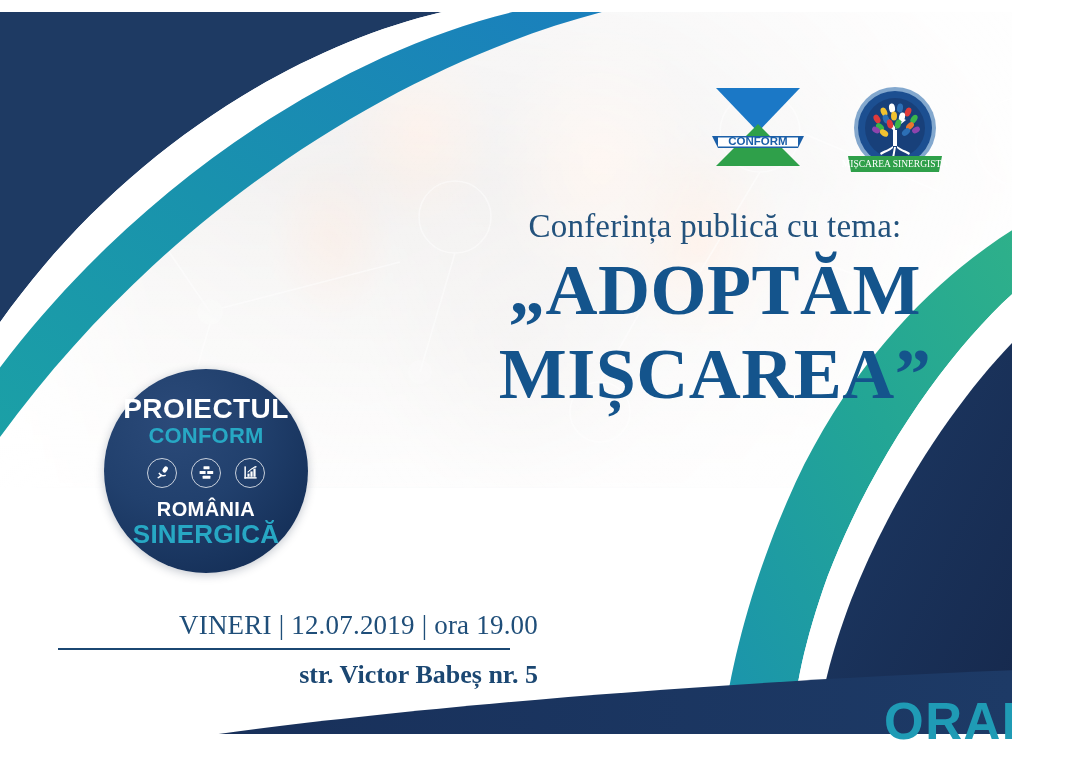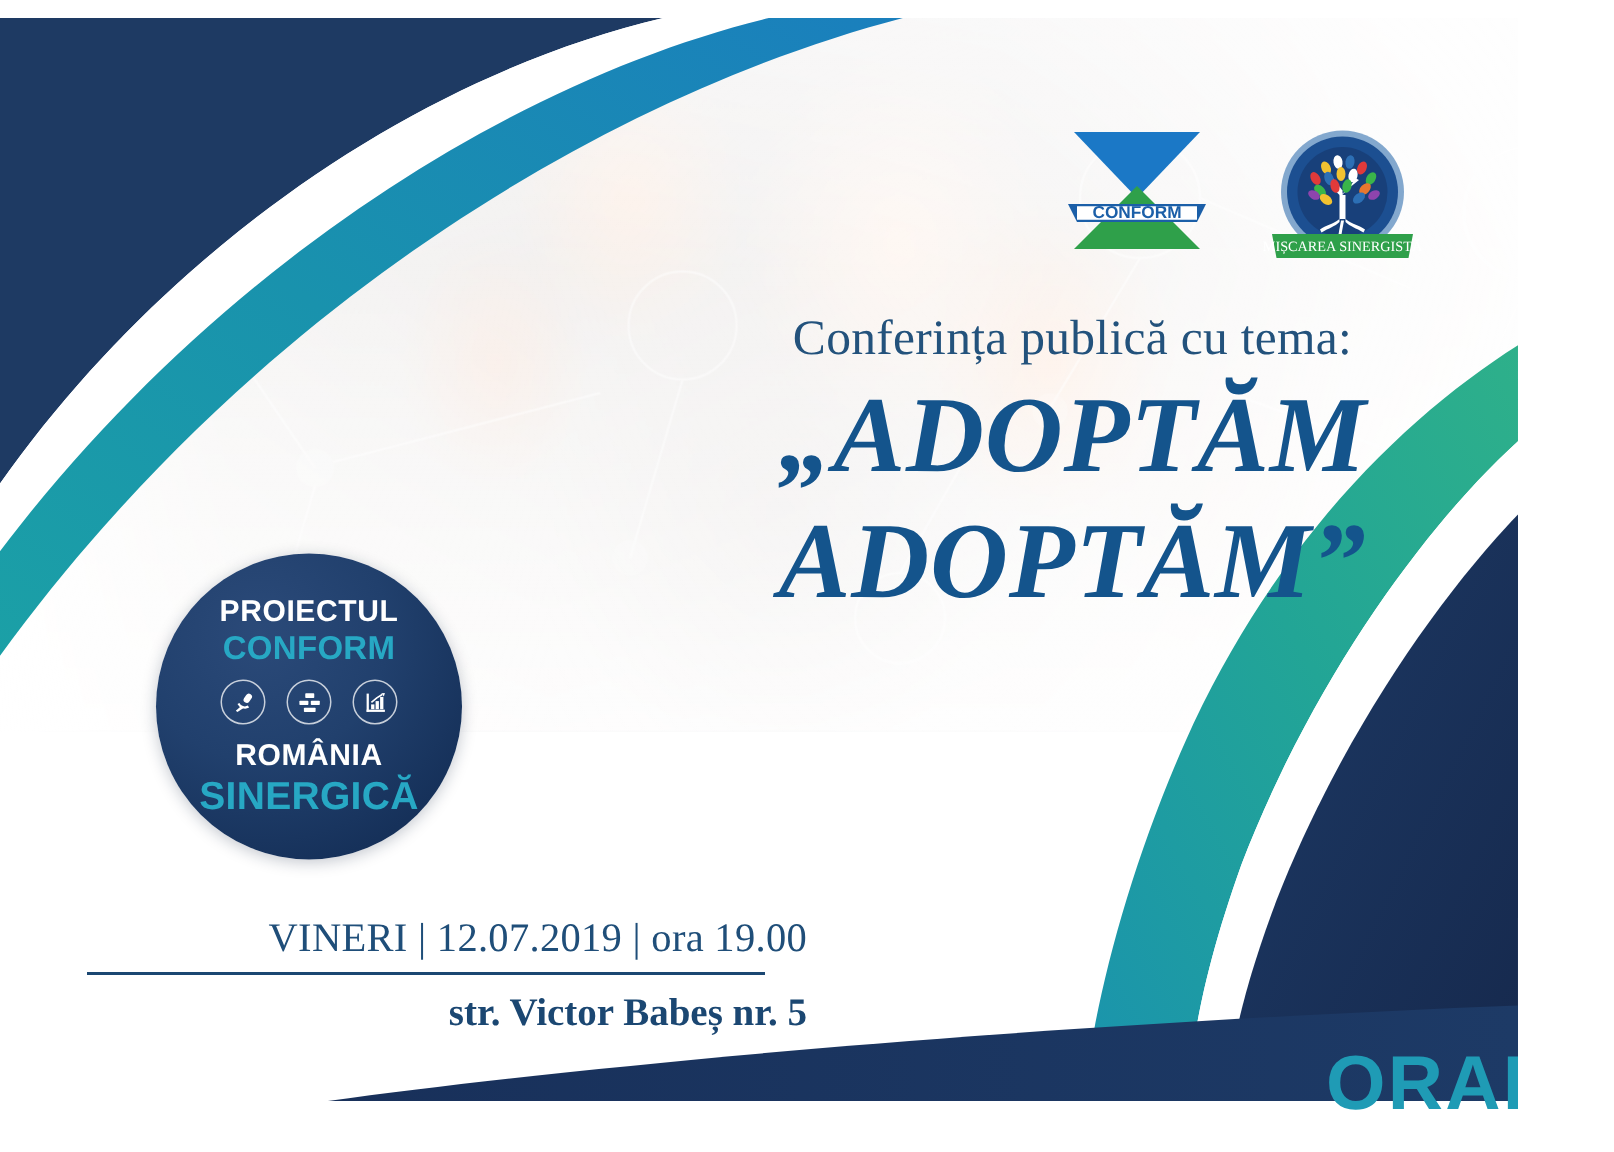--- a/index.html
+++ b/index.html
@@ -58,33 +58,33 @@
     text-align:center;
     font-family:"Liberation Serif", serif;
     color:#1b4570;
   }
   .headline .sub{
     font-size:33px; line-height:1.1; letter-spacing:.2px; font-weight:400;
     color:#23527c;
   }
   .headline .big{
     font-size:72px; line-height:1.02; font-weight:700; letter-spacing:.5px;
-    color:#14548c; margin-top:10px; white-space:nowrap;font-style:italic;
+    color:#14548c; margin-top:10px; white-space:nowrap;
   }
 
   
   .badge{
     position:absolute; left:104px; top:357px; width:204px; height:204px;
     border-radius:50%;
     background:radial-gradient(circle at 34% 26%, #2b4a79 0%, #21406d 42%, #16315a 78%, #122a4e 100%);
     box-shadow:0 2px 10px rgba(16,32,58,.25);
     display:flex; flex-direction:column; align-items:center; justify-content:center;
     color:#ffffff;
   }
-  .badge .l1{ font-size:20px; font-weight:700; letter-spacing:.4px; color:#ffffff; line-height:1.12;}
+  .badge .l1{ font-size:28px; font-weight:700; letter-spacing:.4px; color:#ffffff; line-height:1.12;}
   .badge .l2{ font-size:22px; font-weight:700; letter-spacing:.2px; color:#27a8c4; line-height:1.12;}
   .badge .l3{ font-size:20px; font-weight:700; letter-spacing:.4px; color:#ffffff; line-height:1.12;}
   .badge .l4{ font-size:26px; font-weight:700; letter-spacing:.2px; color:#27a8c4; line-height:1.12;}
   .badge-icons{ display:flex; gap:14px; margin:9px 0 10px; }
   .badge-icons .ic{
     width:30px;height:30px;border-radius:50%;
     border:1.4px solid rgba(255,255,255,.75);
     display:flex;align-items:center;justify-content:center;
   }
 
@@ -234,21 +234,21 @@
 
         <path d="M8,70 L102,70 L99,86 L11,86 Z" fill="#2fa04a"></path>
         <text x="55" y="81" text-anchor="middle" font-family="Liberation Serif, serif" font-size="9.5" fill="#ffffff">MIȘCAREA SINERGISTĂ</text>
       </svg>
     </div>
   </div>
 
   <div class="headline">
     <div class="sub">Conferința publică cu tema:</div>
     <div class="big">„ADOPTĂM</div>
-    <div class="big">ADOPTĂM”</div>
+    <div class="big">MIȘCAREA”</div>
   </div>
 
   <div class="badge">
     <div class="l1">PROIECTUL</div>
     <div class="l2">CONFORM</div>
 
     <div class="badge-icons">
       <div class="ic">
         <svg width="17" height="17" viewBox="0 0 17 17">
           <g fill="#ffffff">

